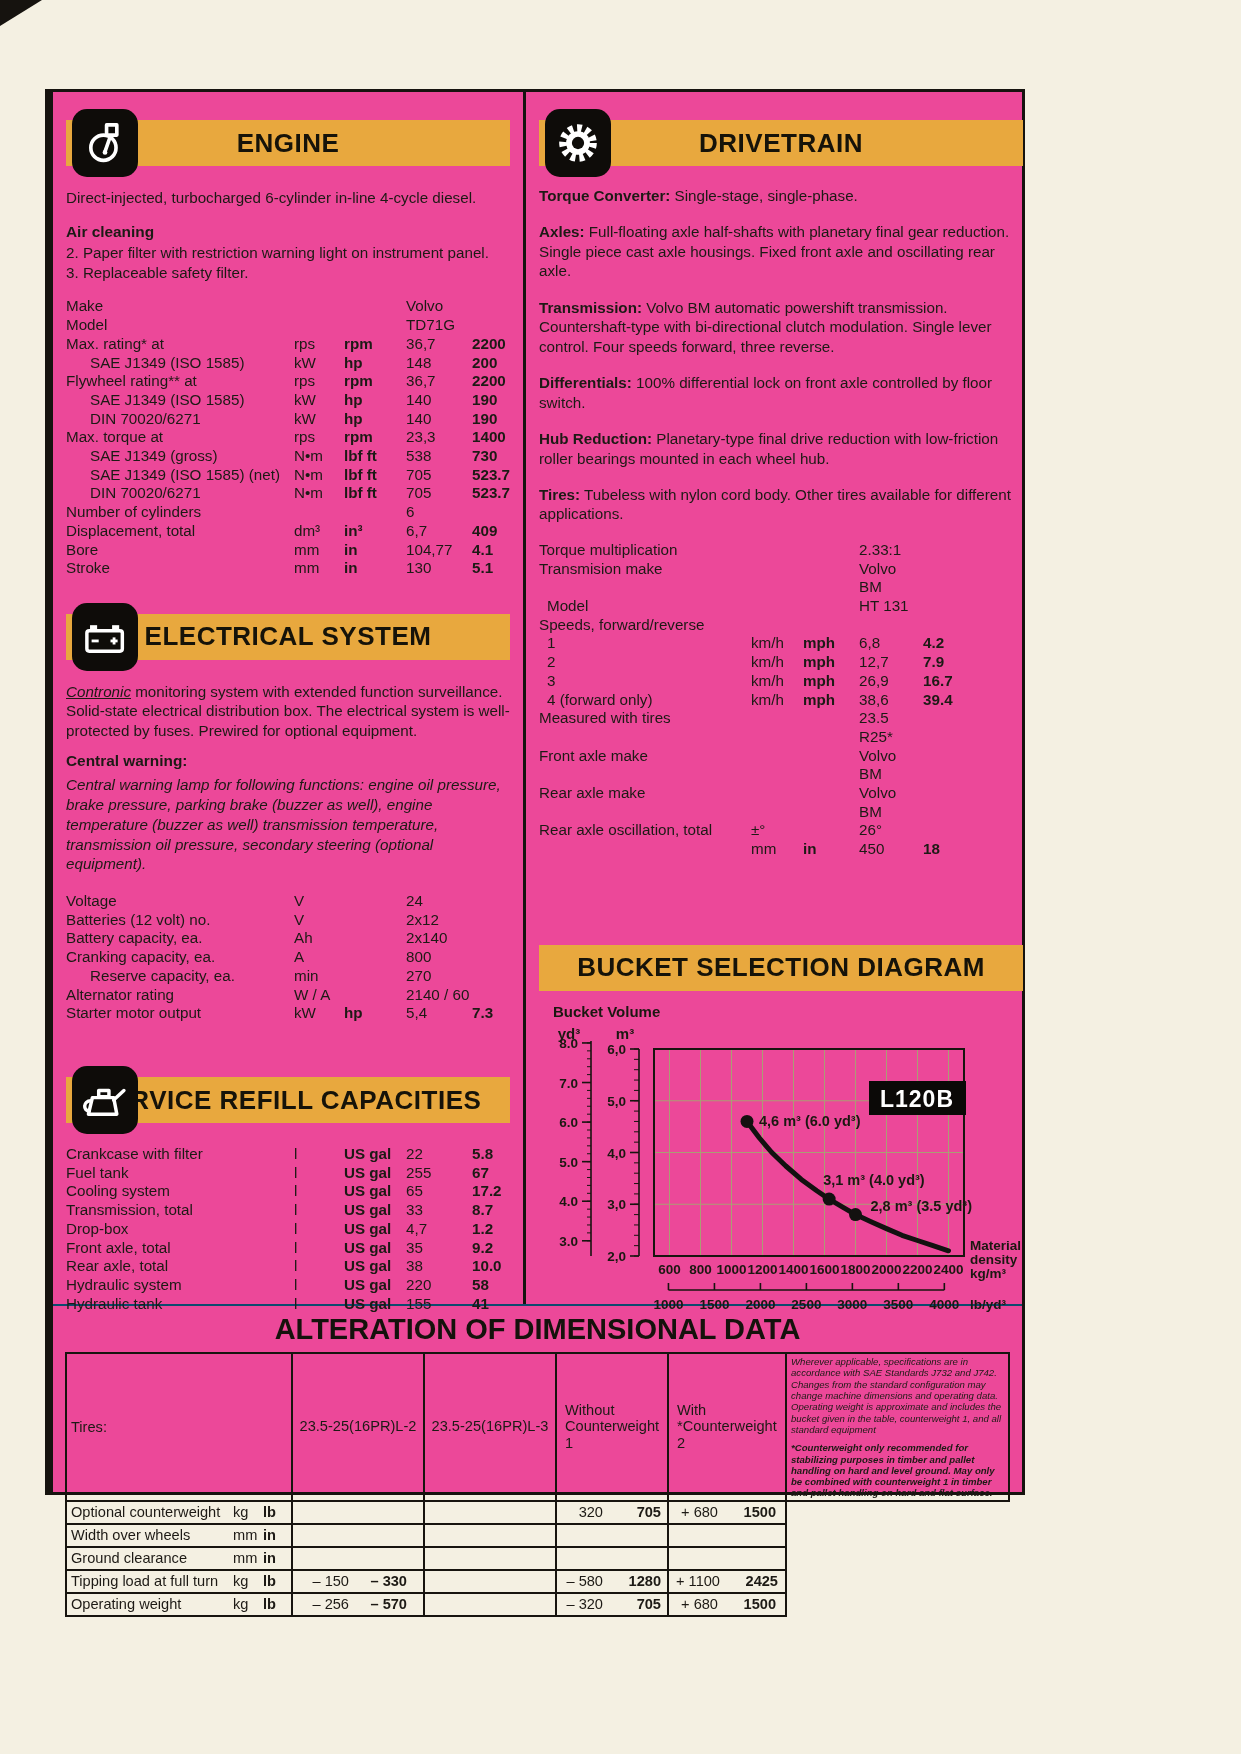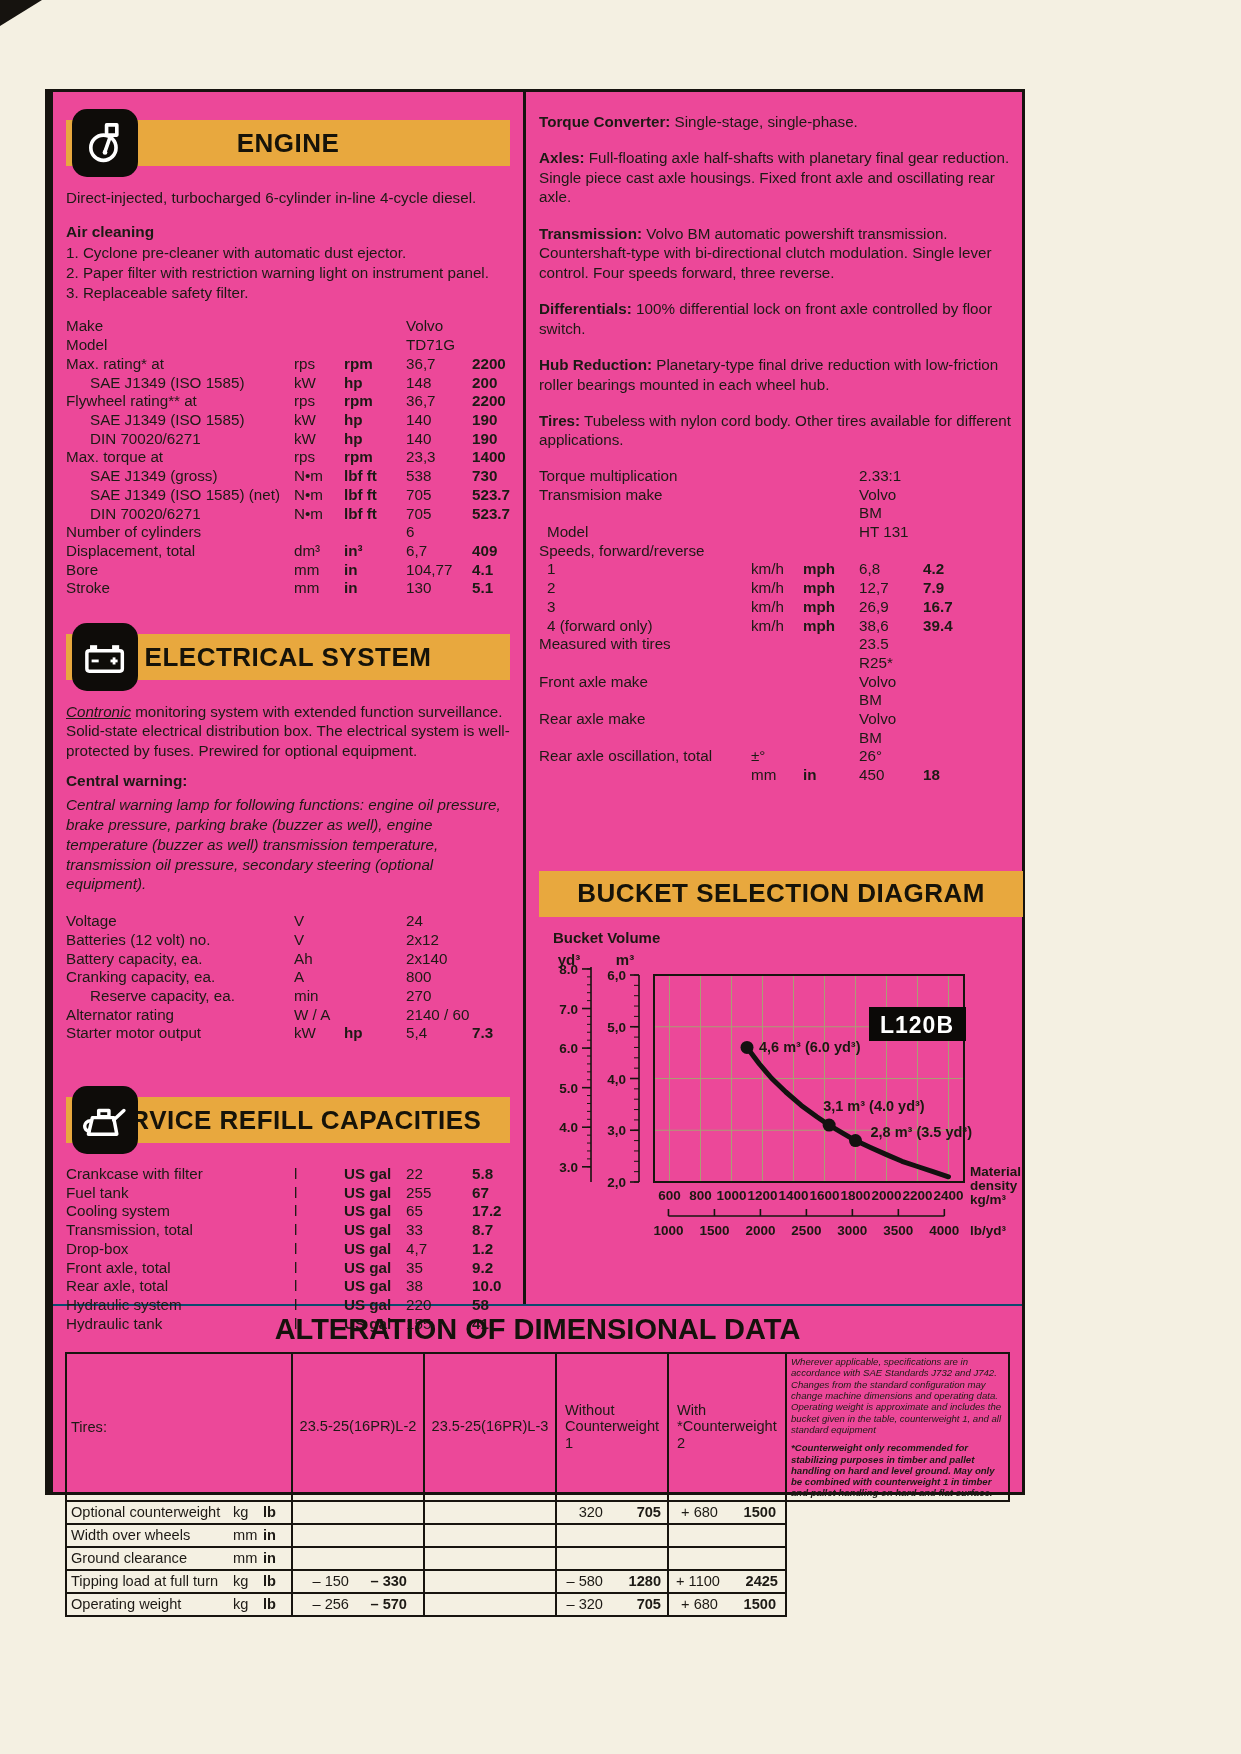--- a/index.html
+++ b/index.html
@@ -118,21 +118,20 @@
             <circle cx="33" cy="45" r="3" fill="#fff"></circle>
           </svg>
         </span>
         <span class="band-title">ENGINE</span>
       </div>
 
       <p class="body-text">Direct-injected, turbocharged 6-cylinder in-line 4-cycle diesel.</p>
 
       <div class="subhead">Air cleaning</div>
       <div class="num-list">
-        <div>1. Cyclone pre-cleaner with automatic dust ejector.</div>
         <div>2. Paper filter with restriction warning light on instrument panel.</div>
         <div>3. Replaceable safety filter.</div>
       </div>
 
       <div class="spec">
           <div class="spec-row">
             <span class="c-label">Make</span>
             <span class="c-u1"></span>
             <span class="c-u2"></span>
             <span class="c-v1">Volvo</span>
@@ -385,20 +384,30 @@
             <span class="c-u1">l</span>
             <span class="c-u2">US gal</span>
             <span class="c-v1">155</span>
             <span class="c-v2">41</span>
           </div>
         </div>
     </div>
 
     <div class="col col-right">
 
+      <div class="band">
+        <span class="icon-chip">
+          <svg width="54" height="54" viewBox="0 0 66 66">
+            <circle cx="33" cy="33" r="18" fill="none" stroke="#fff" stroke-width="10" stroke-dasharray="5.6 4.8"></circle>
+            <circle cx="33" cy="33" r="14.5" fill="#fff"></circle>
+            <circle cx="33" cy="33" r="7.5" fill="#0e0c09"></circle>
+          </svg>
+        </span>
+        <span class="band-title">DRIVETRAIN</span>
+      </div>
 
       <div class="paras">
           <p class="para"><b>Torque Converter:</b>  Single-stage, single-phase.</p>
           <p class="para"><b>Axles:</b>  Full-floating axle half-shafts with planetary final gear reduction. Single piece cast axle housings.  Fixed front axle and oscillating rear axle.</p>
           <p class="para"><b>Transmission:</b>  Volvo BM automatic powershift transmission. Countershaft-type with bi-directional clutch modulation.  Single lever control.  Four speeds forward, three reverse.</p>
           <p class="para"><b>Differentials:</b>  100% differential lock  on front axle controlled by floor switch.</p>
           <p class="para"><b>Hub Reduction:</b>  Planetary-type final drive reduction with low-friction roller bearings mounted in each wheel hub.</p>
           <p class="para"><b>Tires:</b>  Tubeless with nylon cord body.  Other tires available for different applications.</p>
         </div>
 

